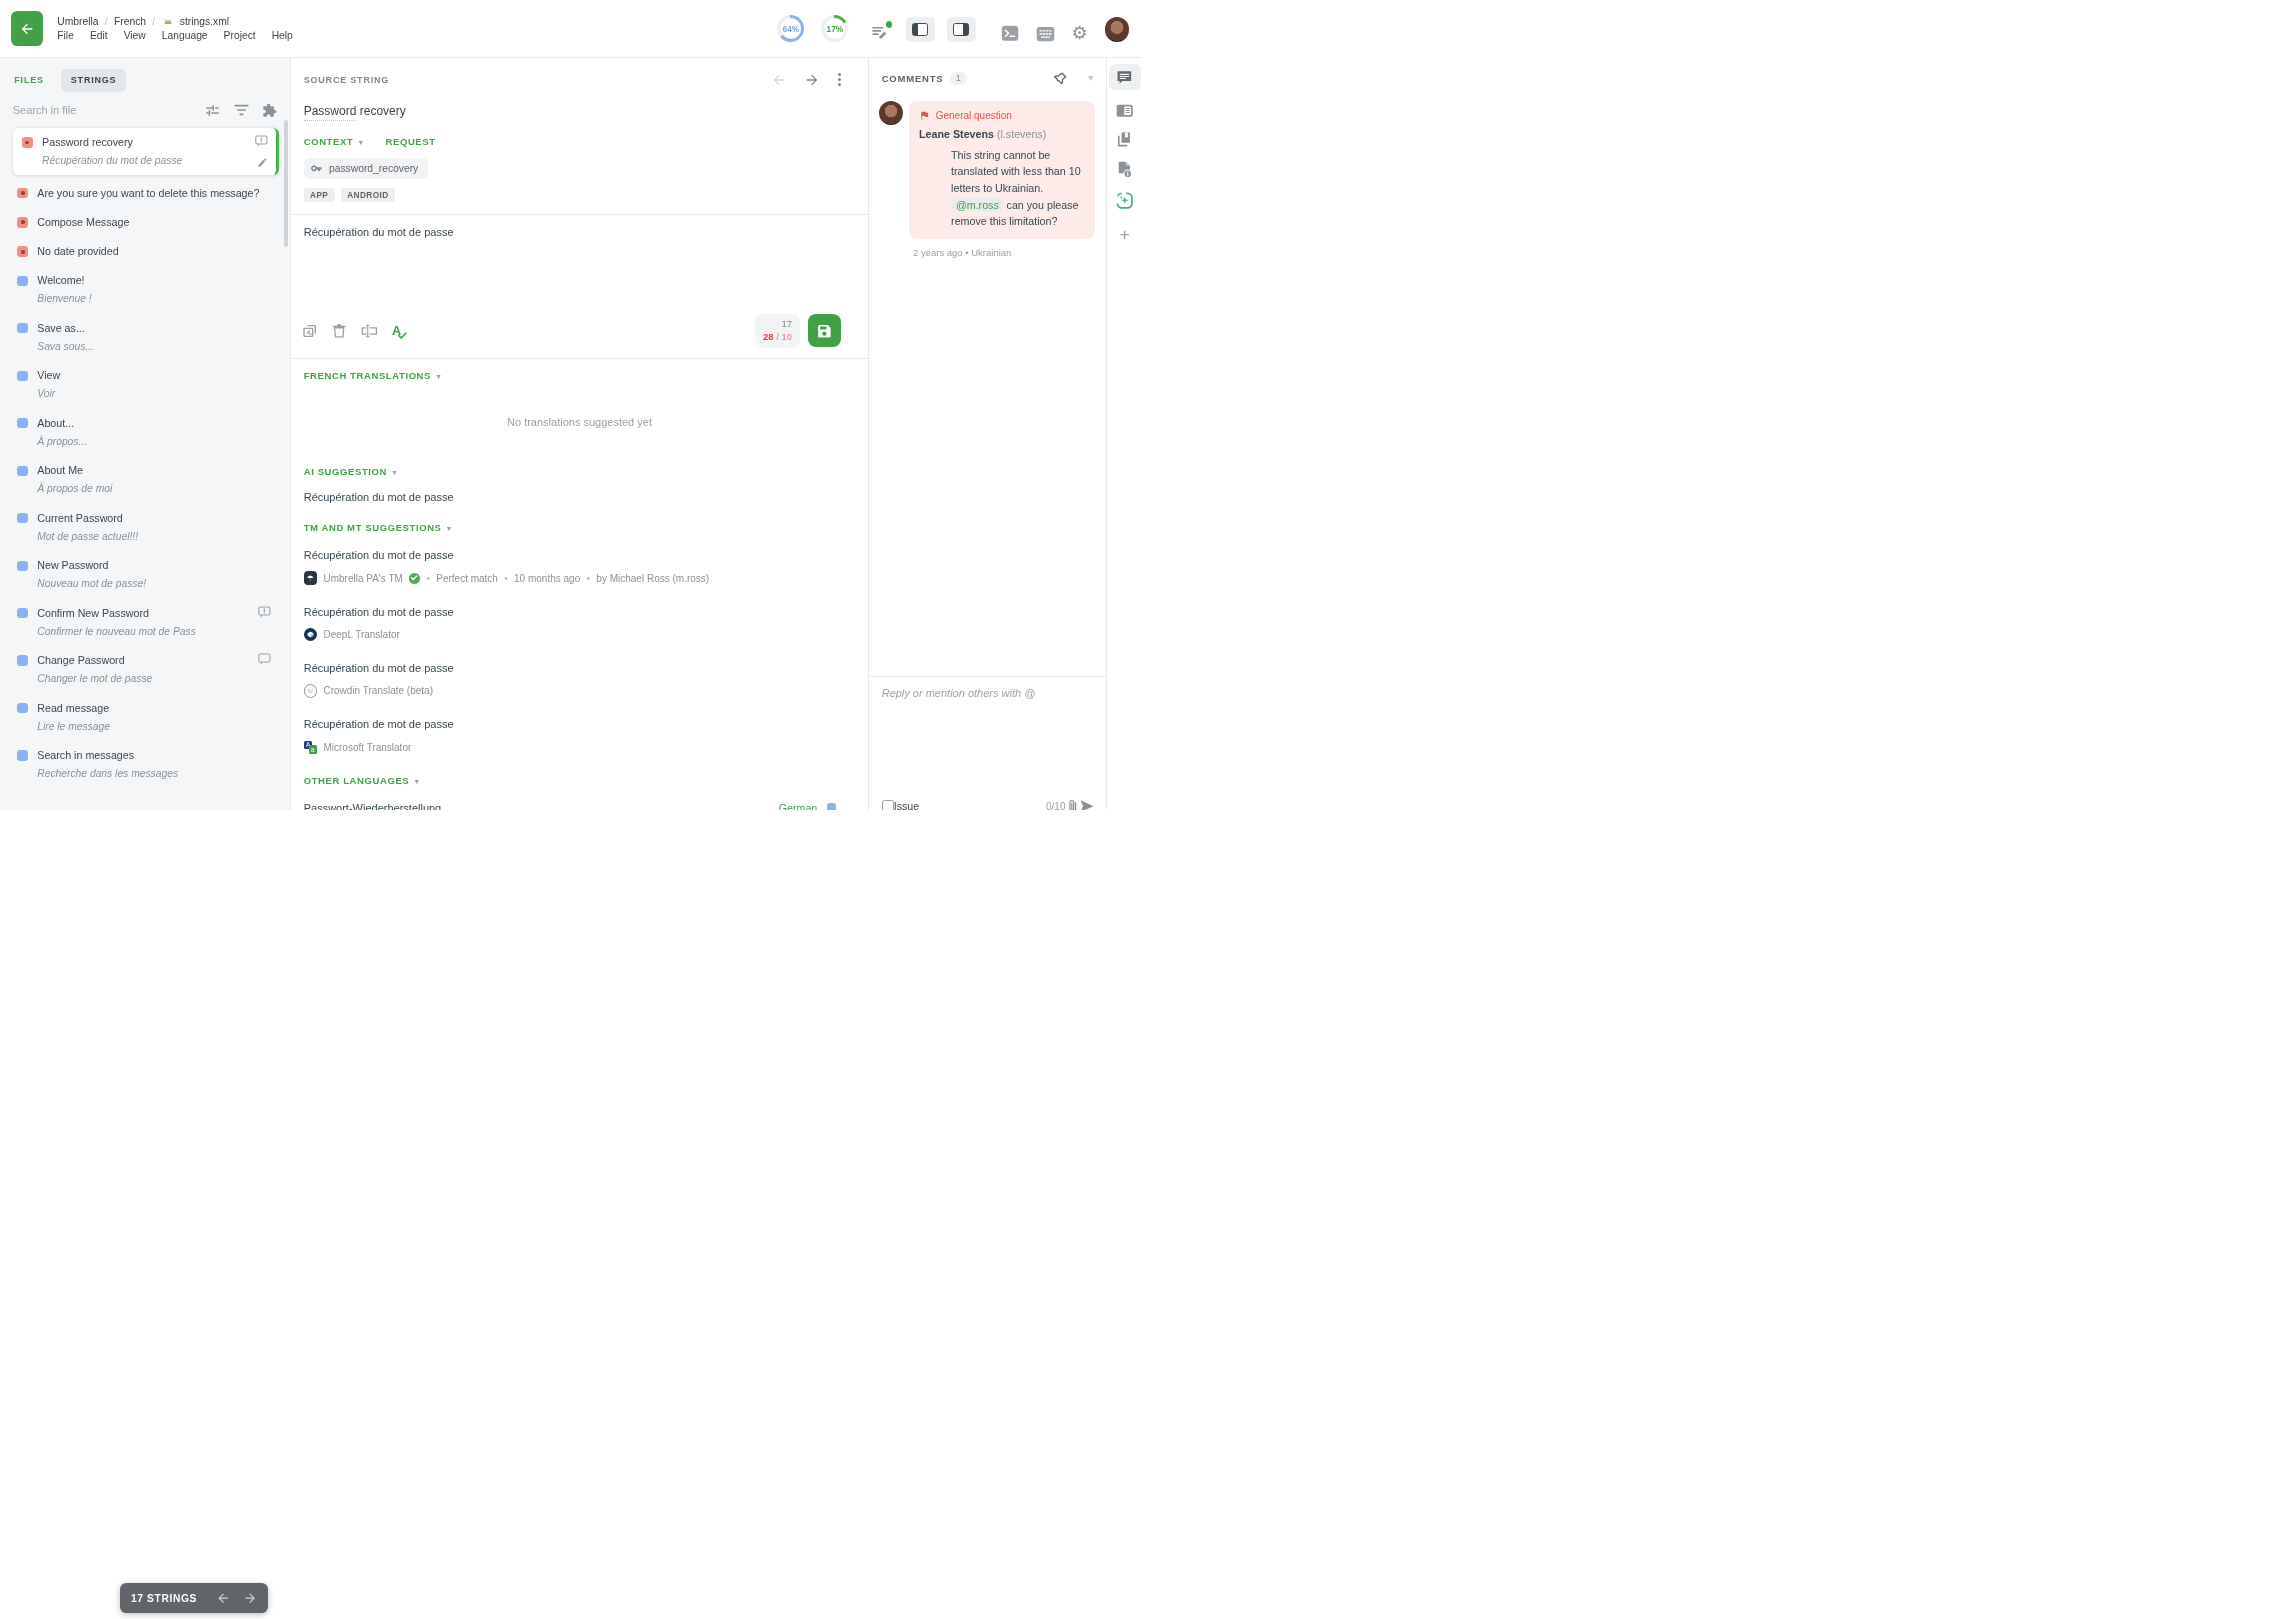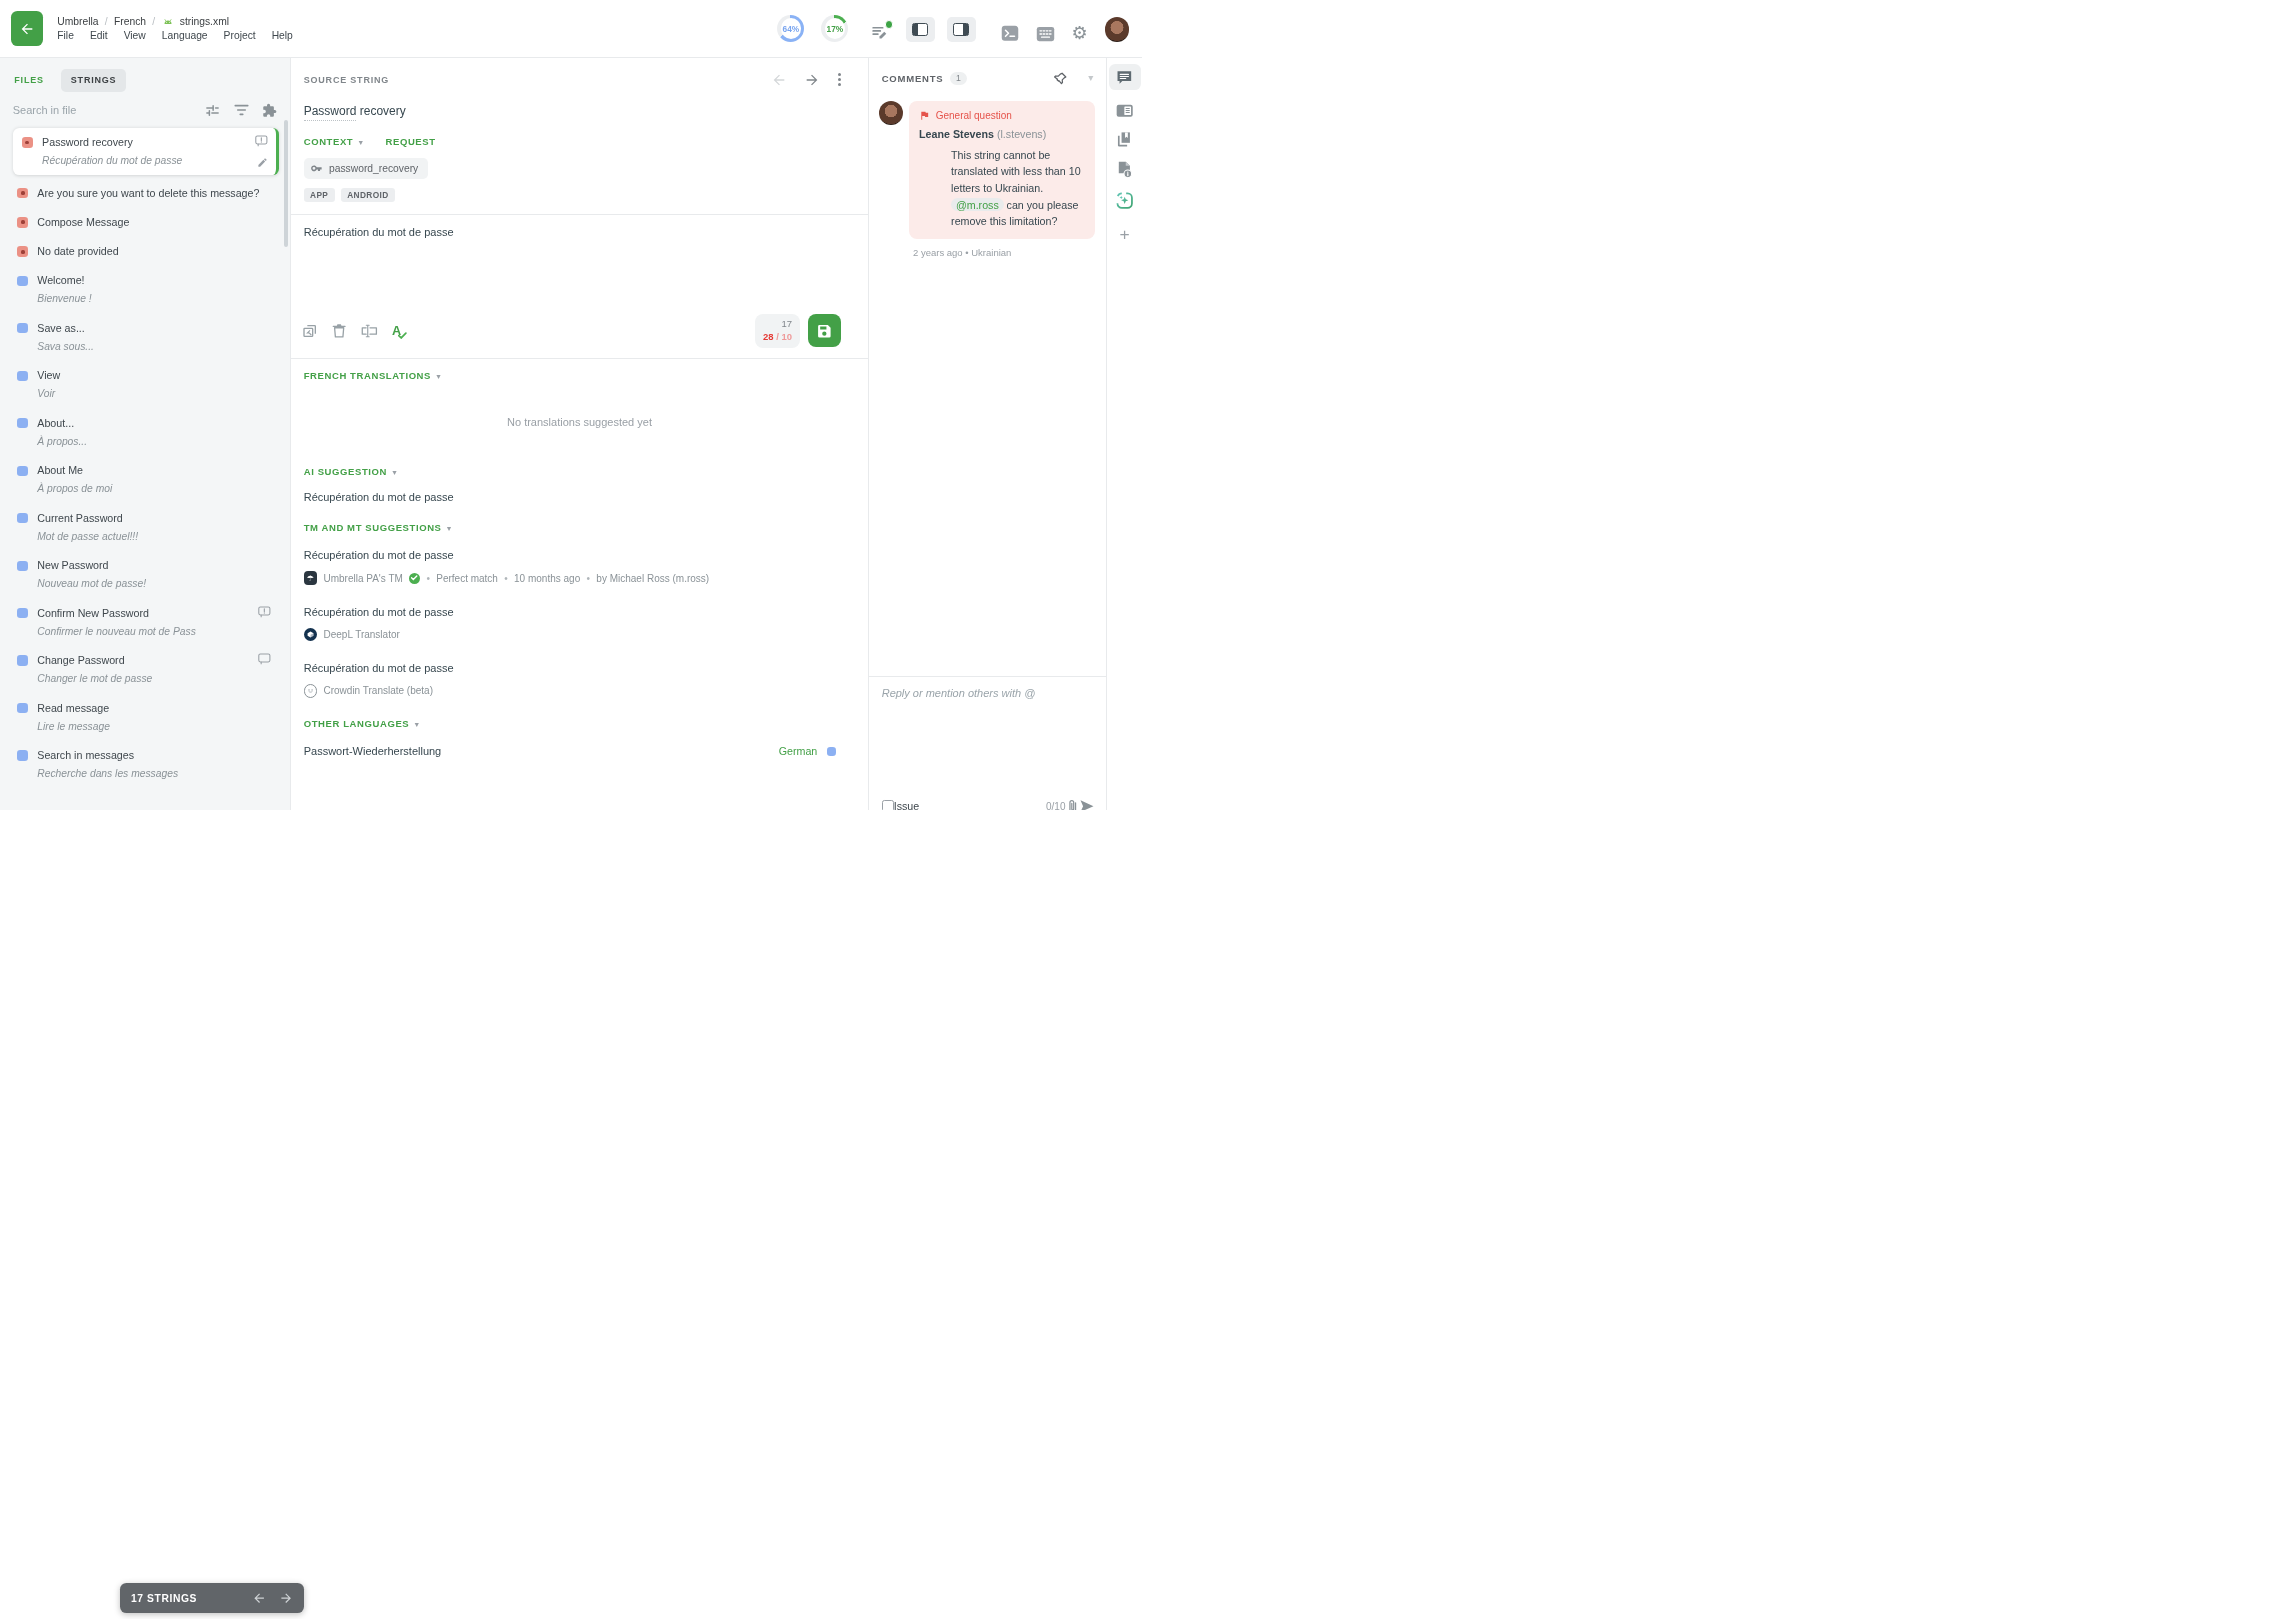--- a/index.html
+++ b/index.html
@@ -149,21 +149,21 @@
   .issue-lb { font-size:10.7px; color:#3f474d; }
   .reply-cnt { margin-left:auto; font-size:10px; color:#9aa0a6; }
   .clip, .send { cursor:pointer; display:flex; }
 
   
   .rail-item { cursor:pointer; display:flex; align-items:center; justify-content:center; }
   .rail-item.active { background:#eef0f1; border-radius:6.3px; width:32px; height:26px; }
   .plus { font-size:17.4px; color:#9aa0a6; line-height:1; margin-top:3.2px; }
 
   
-  .toast { position:fixed; left:120px; bottom:5.6px; width:184px; height:30px;
+  .toast { position:fixed; left:120px; bottom:5.6px; width:148px; height:30px;
     background:rgba(84,88,92,.92); border-radius:6.3px; display:flex; align-items:center;
     padding:0 11px; color:#fff; font-size:10.3px; font-weight:bold; letter-spacing:0.6px;
     box-shadow:0 1.6px 6.3px rgba(0,0,0,.25); }
   .toast .t-arrows { margin-left:auto; display:flex; gap:12.7px; }
 </style>
 </head>
 <body>
 
 <div class="topbar">
   <div class="back-btn">
@@ -529,20 +529,30 @@
             <svg width="7.1" height="7.1" viewBox="0 0 12 12">
                 <circle cx="3.4" cy="5" r="1.1" fill="#8a9297"></circle>
                 <circle cx="8.6" cy="5" r="1.1" fill="#8a9297"></circle>
                 <path d="M3.5 8c1.6 1 3.4 1 5 0" stroke="#8a9297" stroke-width="1.1" fill="none" stroke-linecap="round"></path>
               </svg>
           </span>
           <span>Crowdin Translate (beta)</span>
         </div>
       </div>
 
+      <div class="mt8">
+        <div class="sugg-text">Récupération de mot de passe</div>
+        <div class="sugg-meta">
+          <span style="position:relative; width:13.5px; height:13.5px; flex:0 0 auto;">
+            <span style="position:absolute; left:0; top:0; width:8.7px; height:8.7px; background:#2b3a8f; border-radius:1.6px; color:#fff; font-size:6.3px; display:flex; align-items:center; justify-content:center;">A</span>
+            <span style="position:absolute; right:0; bottom:0; width:8.7px; height:8.7px; background:#43a047; border-radius:1.6px; color:#fff; font-size:6.3px; display:flex; align-items:center; justify-content:center;">a</span>
+          </span>
+          <span>Microsoft Translator</span>
+        </div>
+      </div>
 
       <div class="sec-head mt8">
         <span class="grn-link"><span>OTHER LANGUAGES</span><span class="caret">▼</span></span>
       </div>
       <div class="other-row">
         <span class="sugg-text" style="margin-top:0;">Passwort-Wiederherstellung</span>
         <span class="other-lang">
           <span class="lang-link">German</span>
           <span class="mini-dot"></span>
         </span>

